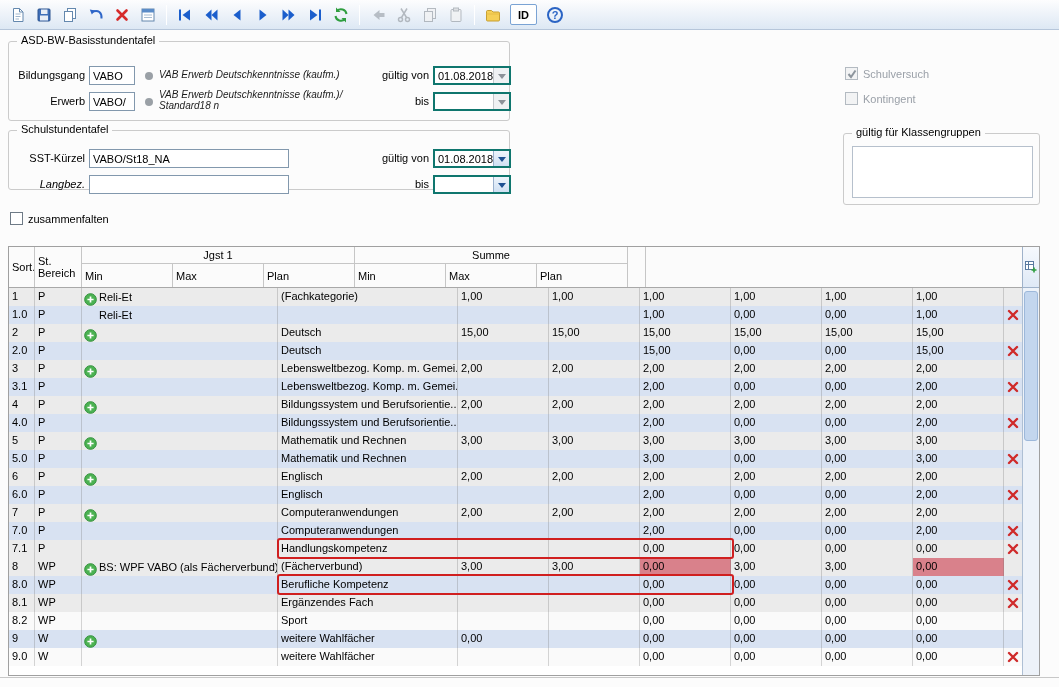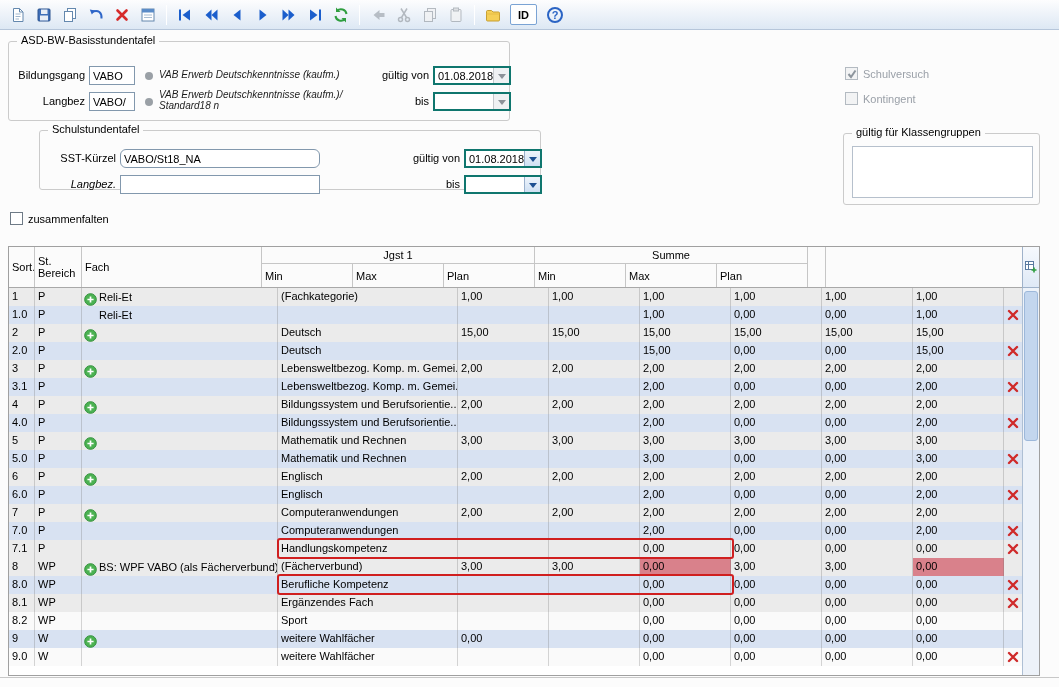--- a/index.html
+++ b/index.html
@@ -220,21 +220,21 @@
     <span class="glegend">ASD-BW-Basisstundentafel</span>
     <span class="flabel" style="left:6px; top:27px; width:70px;">Bildungsgang</span>
     <input class="tinput" style="left: 80px; top: 24px; width: 46px;" value="VABO">
     <span class="dot" style="left:136px; top:30px;"></span>
     <span class="descit" style="left:150px; top:27px;">VAB Erwerb Deutschkenntnisse (kaufm.)</span>
     <span class="flabel" style="left:340px; top:27px; width:80px;">gültig von</span>
     <div class="combo disabled" style="left:424px; top:24px; width:78px;">
       <span class="cval">01.08.2018</span>
       <span class="carrow"></span>
     </div>
-    <span class="flabel" style="left:6px; top:53px; width:70px;">Langbez</span>
+    <span class="flabel" style="left:6px; top:53px; width:70px;">Erwerb</span>
     <input class="tinput" style="left: 80px; top: 50px; width: 46px;" value="VABO/">
     <span class="dot" style="left:136px; top:56px;"></span>
     <span class="descit" style="left:150px; top:47px;">VAB Erwerb Deutschkenntnisse (kaufm.)/</span>
     <span class="descit" style="left:150px; top:58px;">Standard18 n</span>
     <span class="flabel" style="left:340px; top:53px; width:80px;">bis</span>
     <div class="combo disabled" style="left:424px; top:50px; width:78px;">
       <span class="cval"></span>
       <span class="carrow"></span>
     </div>
   </div>
@@ -245,24 +245,24 @@
           <path d="M1.5 5l2.5 3 4.5-6.5" stroke="#8d959d" stroke-width="2" fill="none"></path>
         </svg>
       </span>
     <span>Schulversuch</span>
   </div>
   <div class="cb disabled" style="left:845px; top:92px;">
     <span class="cbbox"></span>
     <span>Kontingent</span>
   </div>
 
-  <div class="group" style="left:8px; top:130px; width:502px; height:60px;margin-left:31px;">
+  <div class="group" style="left:8px; top:130px; width:502px; height:60px;">
     <span class="glegend">Schulstundentafel</span>
     <span class="flabel" style="left:6px; top:21px; width:70px;">SST-Kürzel</span>
-    <input class="tinput" style="left: 80px; top: 18px; width: 200px; border-radius: 6px;" value="VABO/St18_NA">
+    <input class="tinput" style="left: 80px; top: 18px; width: 200px;" value="VABO/St18_NA">
     <span class="flabel" style="left:340px; top:21px; width:80px;">gültig von</span>
     <div class="combo" style="left:424px; top:18px; width:78px;">
       <span class="cval">01.08.2018</span>
       <span class="carrow"></span>
     </div>
     <span class="flabel" style="left:6px; top:47px; width:70px;font-style:italic;">Langbez.</span>
     <input class="tinput" style="left: 80px; top: 44px; width: 200px;" value="">
     <span class="flabel" style="left:340px; top:47px; width:80px;">bis</span>
     <div class="combo" style="left:424px; top:44px; width:78px;">
       <span class="cval"></span>
@@ -279,21 +279,20 @@
     <span class="cbbox"></span>
     <span>zusammenfalten</span>
   </div>
 
   <div class="grid">
     <div class="thead">
       <div class="th full c-sort">Sort.</div>
       <div class="th full c-ber">
           <span style="line-height:12px;"><span>St.</span><br><span>Bereich</span></span>
         </div>
-      <div class="th full c-fach">Fach</div>
       <div class="hgroup">
         <div class="hg-top">Jgst 1</div>
         <div class="hg-bot">
           <div class="th c-num">Min</div>
           <div class="th c-num">Max</div>
           <div class="th c-num">Plan</div>
         </div>
       </div>
       <div class="hgroup">
         <div class="hg-top">Summe</div>

